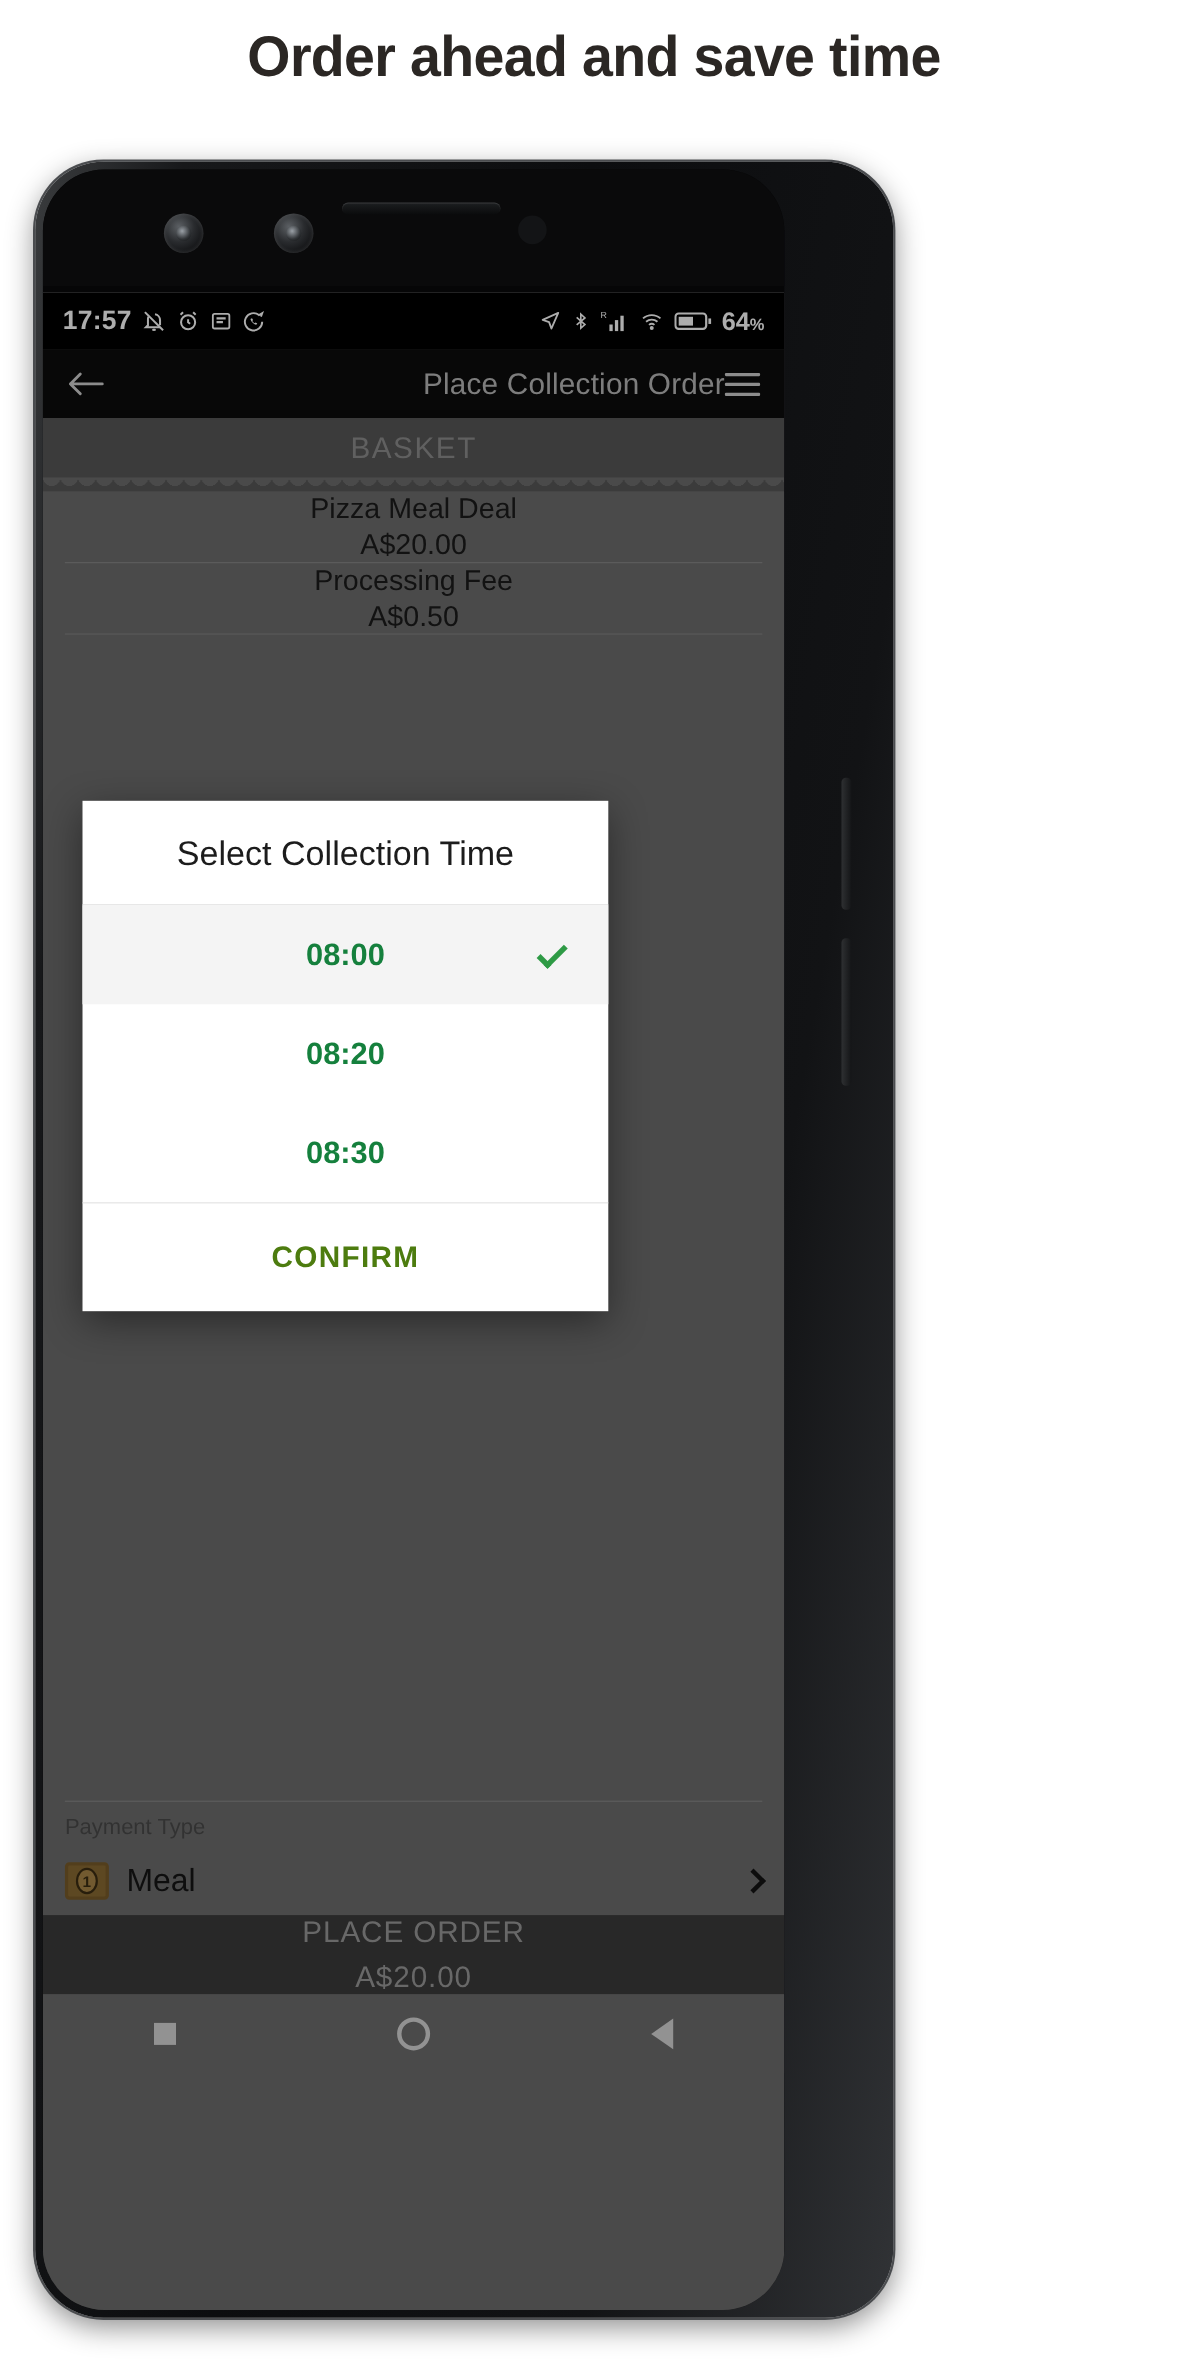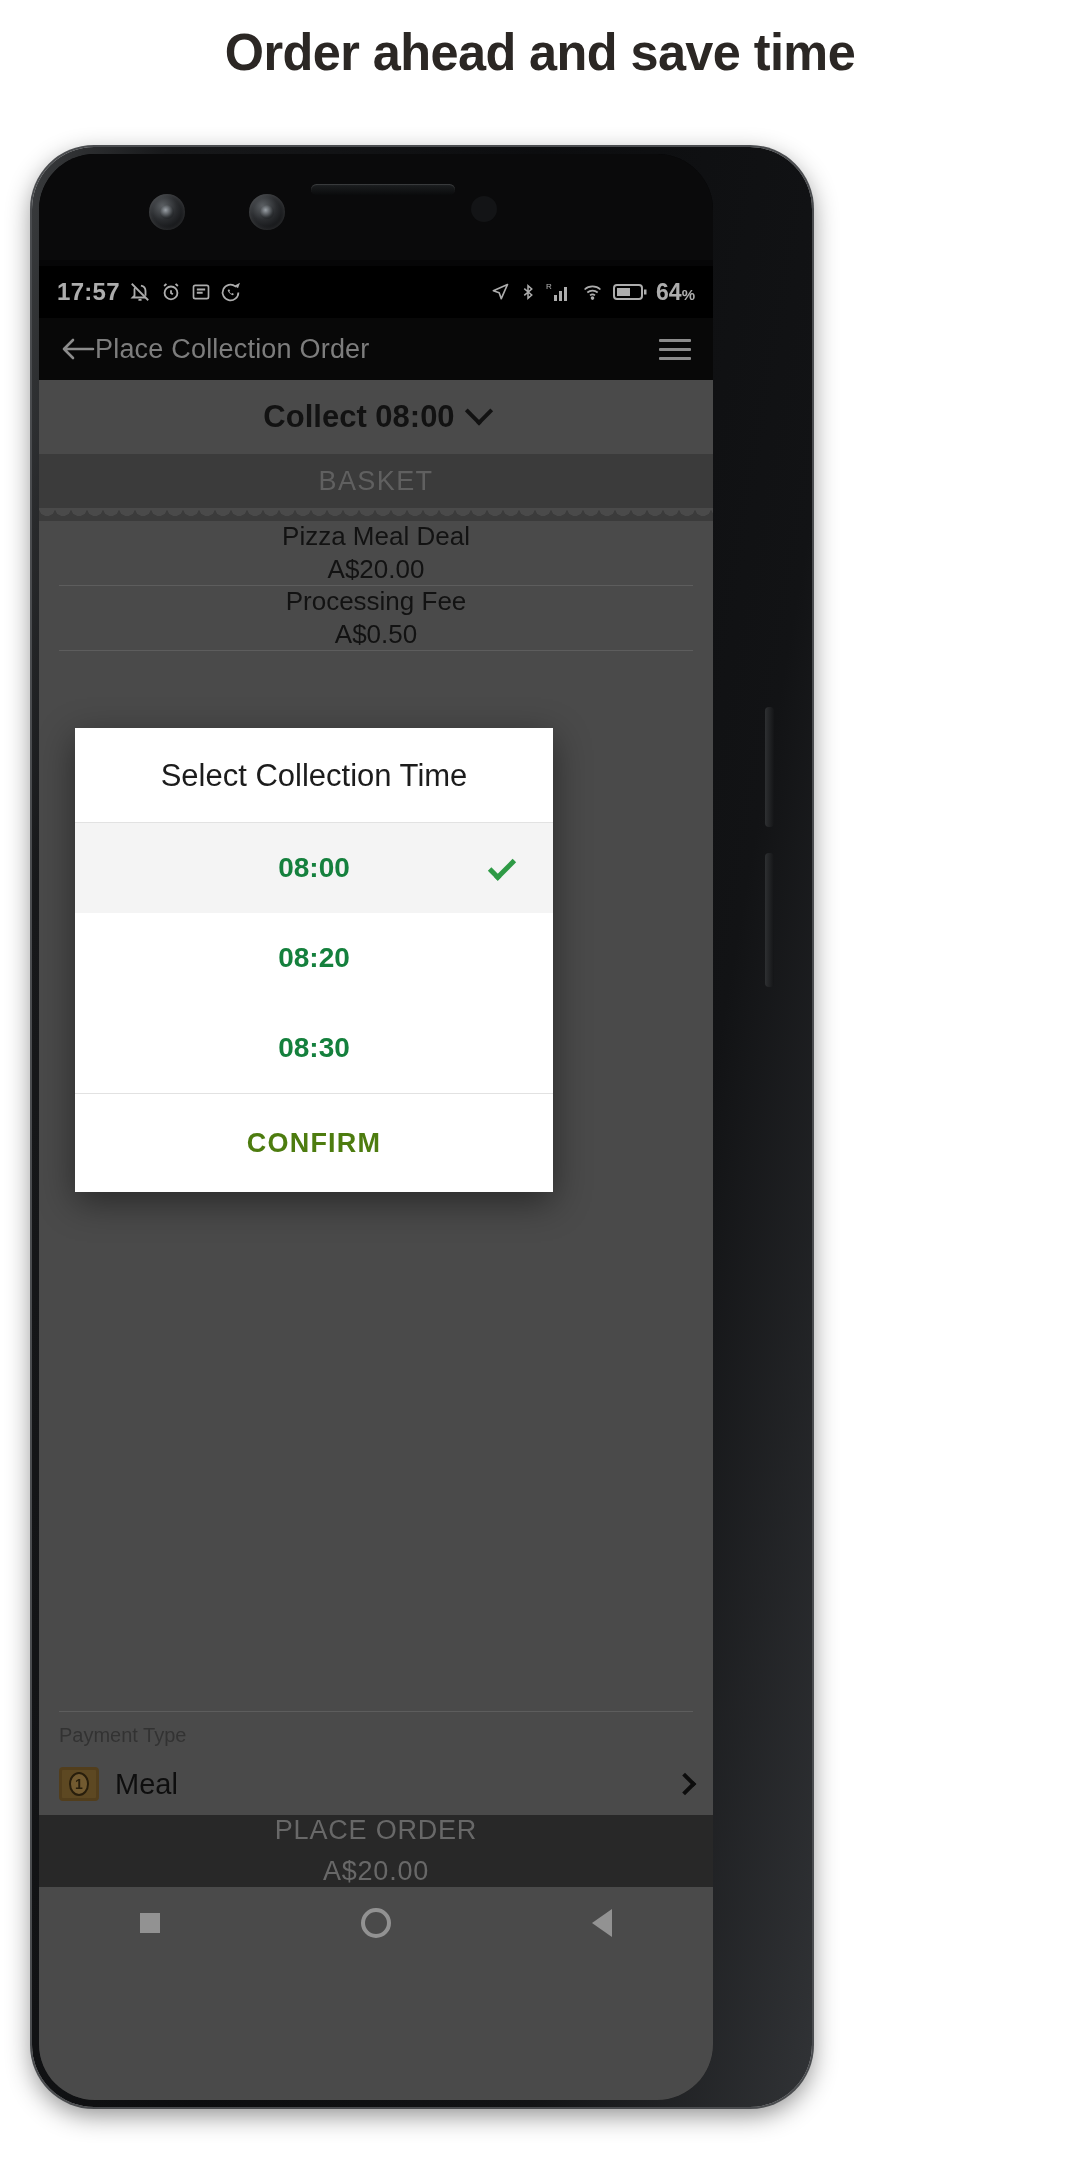--- a/index.html
+++ b/index.html
@@ -93,21 +93,21 @@
   .sb-batt-pct { font-size: 23px; font-weight: bold; }
   .sb-batt-pct .pct { font-size: 15px; }
   .icn { display: inline-flex; align-items: center; }
 
   
   .appbar {
     height: 62px; background: #0c0c0c;
     display: flex; align-items: center; padding: 0 22px;
   }
   .appbar-title {
-    flex: 1; text-align: left; color: #b9b9b9;
+    flex: 1; text-align: right; color: #b9b9b9;
     font-size: 27px; letter-spacing: .2px;
   }
   .hamburger { display: flex; flex-direction: column; gap: 6px; width: 32px; }
   .hamburger span { display: block; height: 3px; background: #cfcfcf; border-radius: 1px; }
 
   
   .collectbar {
     height: 74px; background: #6e6e6e;
     display: flex; align-items: center; justify-content: center; gap: 14px;
     color: #1b1b1b; font-size: 31px; font-weight: bold;
@@ -312,24 +312,20 @@
             </svg>
           </span>
           <span class="appbar-title">Place Collection Order</span>
           <span class="hamburger">
             <span></span>
               <span></span>
               <span></span>
           </span>
         </div>
 
-        <div class="collectbar">
-          <span>Collect 08:00</span>
-          <span class="chev-down"></span>
-        </div>
 
         <div class="basket-head">
           <span>BASKET</span>
         </div>
         <div class="zigzag"></div>
 
         <div class="basket-body">
           <div class="row">
             <span>Pizza Meal Deal</span>
             <span class="amt">A$20.00</span>

